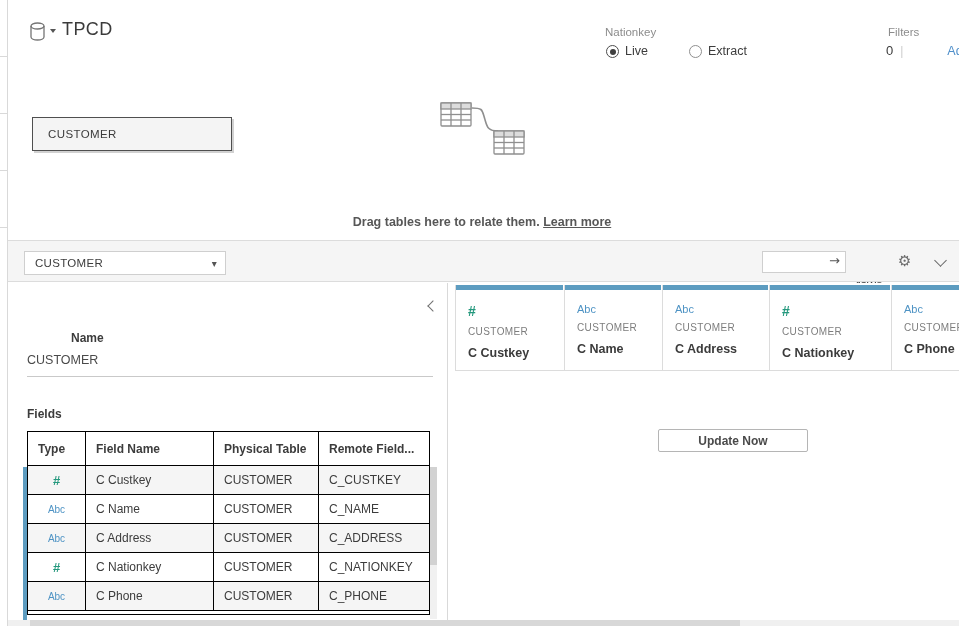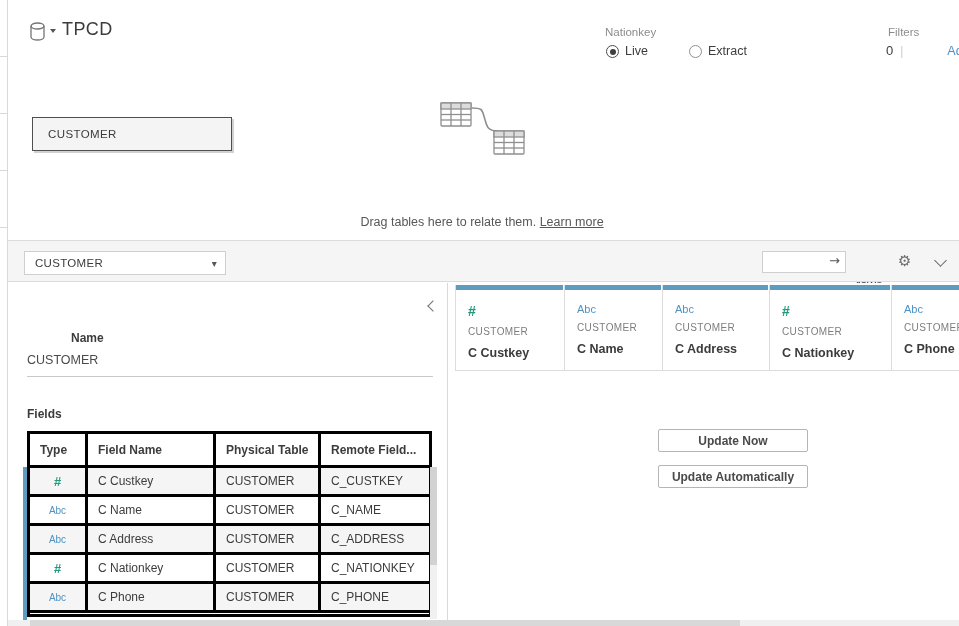--- a/index.html
+++ b/index.html
@@ -26,21 +26,21 @@
   .filters-block { position:absolute; left:888px; top:26px; }
   .filters-row { position:absolute; top:17px; display:flex; align-items:center; gap:7px; }
   .filters-count { font-size:13px; color:#3c3c3c; }
   .filters-div { color:#ccc; font-size:12px; }
   .filters-add { font-size:12.5px; color:#4f8fca; cursor:pointer;margin-left:37px; }
 
   .table-pill { position:absolute; left:32px; top:117px; width:200px; height:34px; background:#f4f4f4; border:1px solid #4f4f4f; box-shadow:2px 2px 0 0 rgba(0,0,0,.18); display:flex; align-items:center; padding-left:15px; font-size:11.5px; letter-spacing:.4px; color:#3c3c3c; cursor:grab; }
 
   .empty-graphic { position:absolute; left:432px; top:98px; }
   .empty-title { position:absolute; left:292px; top:180px; width:380px; text-align:center; font-size:17px; color:#575757; }
-  .empty-sub { position:absolute; left:242px; top:215px; width:480px; text-align:center; font-size:12.5px; color:#575757; }
+  .empty-sub { position:absolute; left:242px; top:215px; width:480px; text-align:center; font-size:12.5px; color:#575757;font-weight:bold; }
   .empty-sub a { color:#575757; text-decoration:underline; cursor:pointer; }
 
   
   .toolbar { position:absolute; left:8px; right:0; top:240px; height:42px; background:#f5f5f5; border-top:1px solid #dcdcdc; border-bottom:1px solid #dcdcdc; }
   .table-select { position:absolute; left:16px; top:10px; width:202px; height:24px; background:#fff; border:1px solid #cfcfcf; display:flex; align-items:center; padding:0 8px 0 10px; font-size:11.5px; letter-spacing:.3px; color:#3c3c3c; cursor:pointer; }
   .table-select .caret { margin-left:auto; font-size:10px; color:#555; font-family:"DejaVu Sans", sans-serif; }
   .rows-box { position:absolute; left:754px; top:10px; width:84px; height:22px; }
   .rows-box input { width:100%; height:100%; border:1px solid #cfcfcf; background:#fff; padding:0 20px 0 6px; font-size:12px; font-family:inherit; }
   .rows-arrow { position:absolute; right:6px; top:2px; font-size:13px; color:#555; cursor:pointer; font-family:"DejaVu Sans", sans-serif; }
   .rows-label { position:absolute; left:848px; top:13px; font-size:12.5px; color:#3c3c3c;margin-top:24px; }
@@ -48,21 +48,21 @@
   .tb-chev { position:absolute; left:928px; top:15px; width:9px; height:9px; border-right:1.5px solid #666; border-bottom:1.5px solid #666; transform:rotate(45deg); cursor:pointer; }
 
   
   .meta-pane { position:absolute; left:8px; top:283px; width:440px; height:337px; background:#fff; border-right:1px solid #d9d9d9; }
   .collapse-chev { position:absolute; left:421px; top:19px; width:8px; height:8px; border-left:1.5px solid #707070; border-bottom:1.5px solid #707070; transform:rotate(45deg); cursor:pointer; }
   .name-label { position:absolute; left:19px; top:48px; font-size:12px; font-weight:700; color:#3c3c3c;padding-left:44px; }
   .name-value { position:absolute; left:19px; top:70px; width:406px; font-size:12.5px; color:#4a4a4a; border-bottom:1px solid #c9c9c9; padding-bottom:9px; cursor:text; }
   .fields-label { position:absolute; left:19px; top:124px; font-size:12px; font-weight:700; color:#3c3c3c; }
 
   .fields-table { position:absolute; left:19px; top:148px; width:402px; border-collapse:collapse; table-layout:fixed; font-size:12px; background:#fff; }
-  .fields-table th, .fields-table td { border:3px solid #000000; overflow:hidden; white-space:nowrap; }
+  .fields-table th, .fields-table td { border:1px solid #000000; overflow:hidden; white-space:nowrap; }
   .fields-table { border:1px solid #cfcfcf; }
   .fields-table th { height:34px; text-align:left; padding-left:10px; font-size:12px; font-weight:700; color:#3c3c3c; background:#fff; cursor:pointer; }
   .fields-table td { height:29px; padding-left:10px; color:#3c3c3c; }
   .fields-table td.type-cell { text-align:center; padding-left:0; }
   .fields-table tbody tr:nth-child(odd) { background:#f5f5f5; }
   .fields-table tr.partial td { height:4px; background:#fff; padding:0; }
   .type-ico[data-type="#"] { color:#24987d; font-weight:700; font-size:13px; }
   .type-ico[data-type="Abc"] { color:#4e93c4; font-weight:400; font-size:10px; }
 
   .row-stripe { position:absolute; left:15px; top:184px; width:4px; height:153px; background:#5d9cc0; }
@@ -275,20 +275,19 @@
         <div class="bar"></div>
         <div class="hdr">
           <div class="g-ico" data-type="Abc">Abc</div>
           <div class="tname">CUSTOMER</div>
           <div class="fname">C Phone</div>
         </div>
       </div>
     </div>
 
     <button class="upd-btn upd-now">Update Now</button>
-    <button class="upd-btn upd-auto">Update Automatically</button>
   </div>
 
   <div class="h-scroll">
     <div class="h-thumb"></div>
   </div>
 
 </div>
 
 </body></html>

